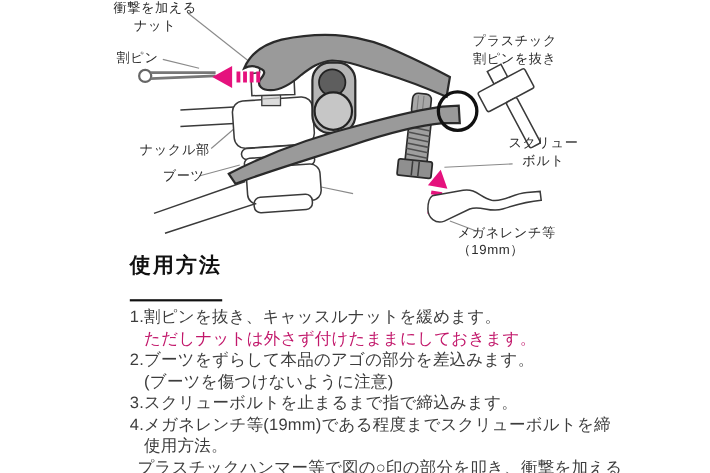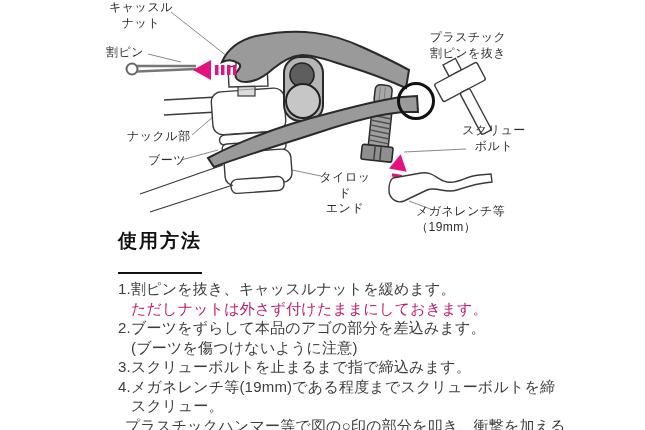--- a/index.html
+++ b/index.html
@@ -143,40 +143,38 @@
       <rect class="f-white" x="-7" y="-23" width="14" height="13"></rect>
       <rect class="f-white" x="-24" y="-10" width="48" height="20" rx="2"></rect>
       <rect class="f-white" x="-5.5" y="10" width="11" height="47" rx="2"></rect>
     </g>
 
     <path class="f-white" d="M393,178 L421,173 C433,171 437,180 447,182 C459,184 465,176 479,175 L491,174 L492,182
          C480,183 469,186 457,190 C445,194 437,186 427,190 L404,201 C396,204 389,198 389,190
          C389,184 390,180 393,178 Z"></path>
   </svg>
 
-  <div class="dlabel center" style="left:103px;top:0px;width:76px;">キャッスル
+  <div class="dlabel center" style="left:103px;top:0px;width:76px;">衝撃を加える
 ナット</div>
   <div class="dlabel" style="left:106px;top:45px;">割ピン</div>
   <div class="dlabel" style="left:127px;top:129px;">ナックル部</div>
   <div class="dlabel" style="left:148px;top:153px;">ブーツ</div>
-  <div class="dlabel center" style="left:314px;top:170px;width:62px;">タイロッド
-エンド</div>
   <div class="dlabel center" style="left:426px;top:30px;width:84px;">プラスチック
 割ピンを抜き</div>
   <div class="dlabel center" style="left:462px;top:123px;width:64px;">スクリュー
 ボルト</div>
   <div class="dlabel" style="left:416px;top:204px;">メガネレンチ等
 （19mm）</div>
 
   <div class="instructions">
     <div class="usage-heading">使用方法</div>
     <div class="iline">1.割ピンを抜き、キャッスルナットを緩めます。</div>
     <div class="iline hl ind1">ただしナットは外さず付けたままにしておきます。</div>
     <div class="iline">2.ブーツをずらして本品のアゴの部分を差込みます。</div>
     <div class="iline ind1">(ブーツを傷つけないように注意)</div>
     <div class="iline">3.スクリューボルトを止まるまで指で締込みます。</div>
     <div class="iline">4.メガネレンチ等(19mm)である程度までスクリューボルトを締</div>
-    <div class="iline ind1">スクリュー。</div>
+    <div class="iline ind1">使用方法。</div>
     <div class="iline ind-half">プラスチックハンマー等で図の○印の部分を叩き、衝撃を加える</div>
     <div class="iline ind1">と簡単に外れます。</div>
   </div>
 
 </div>
 
 </body></html>

